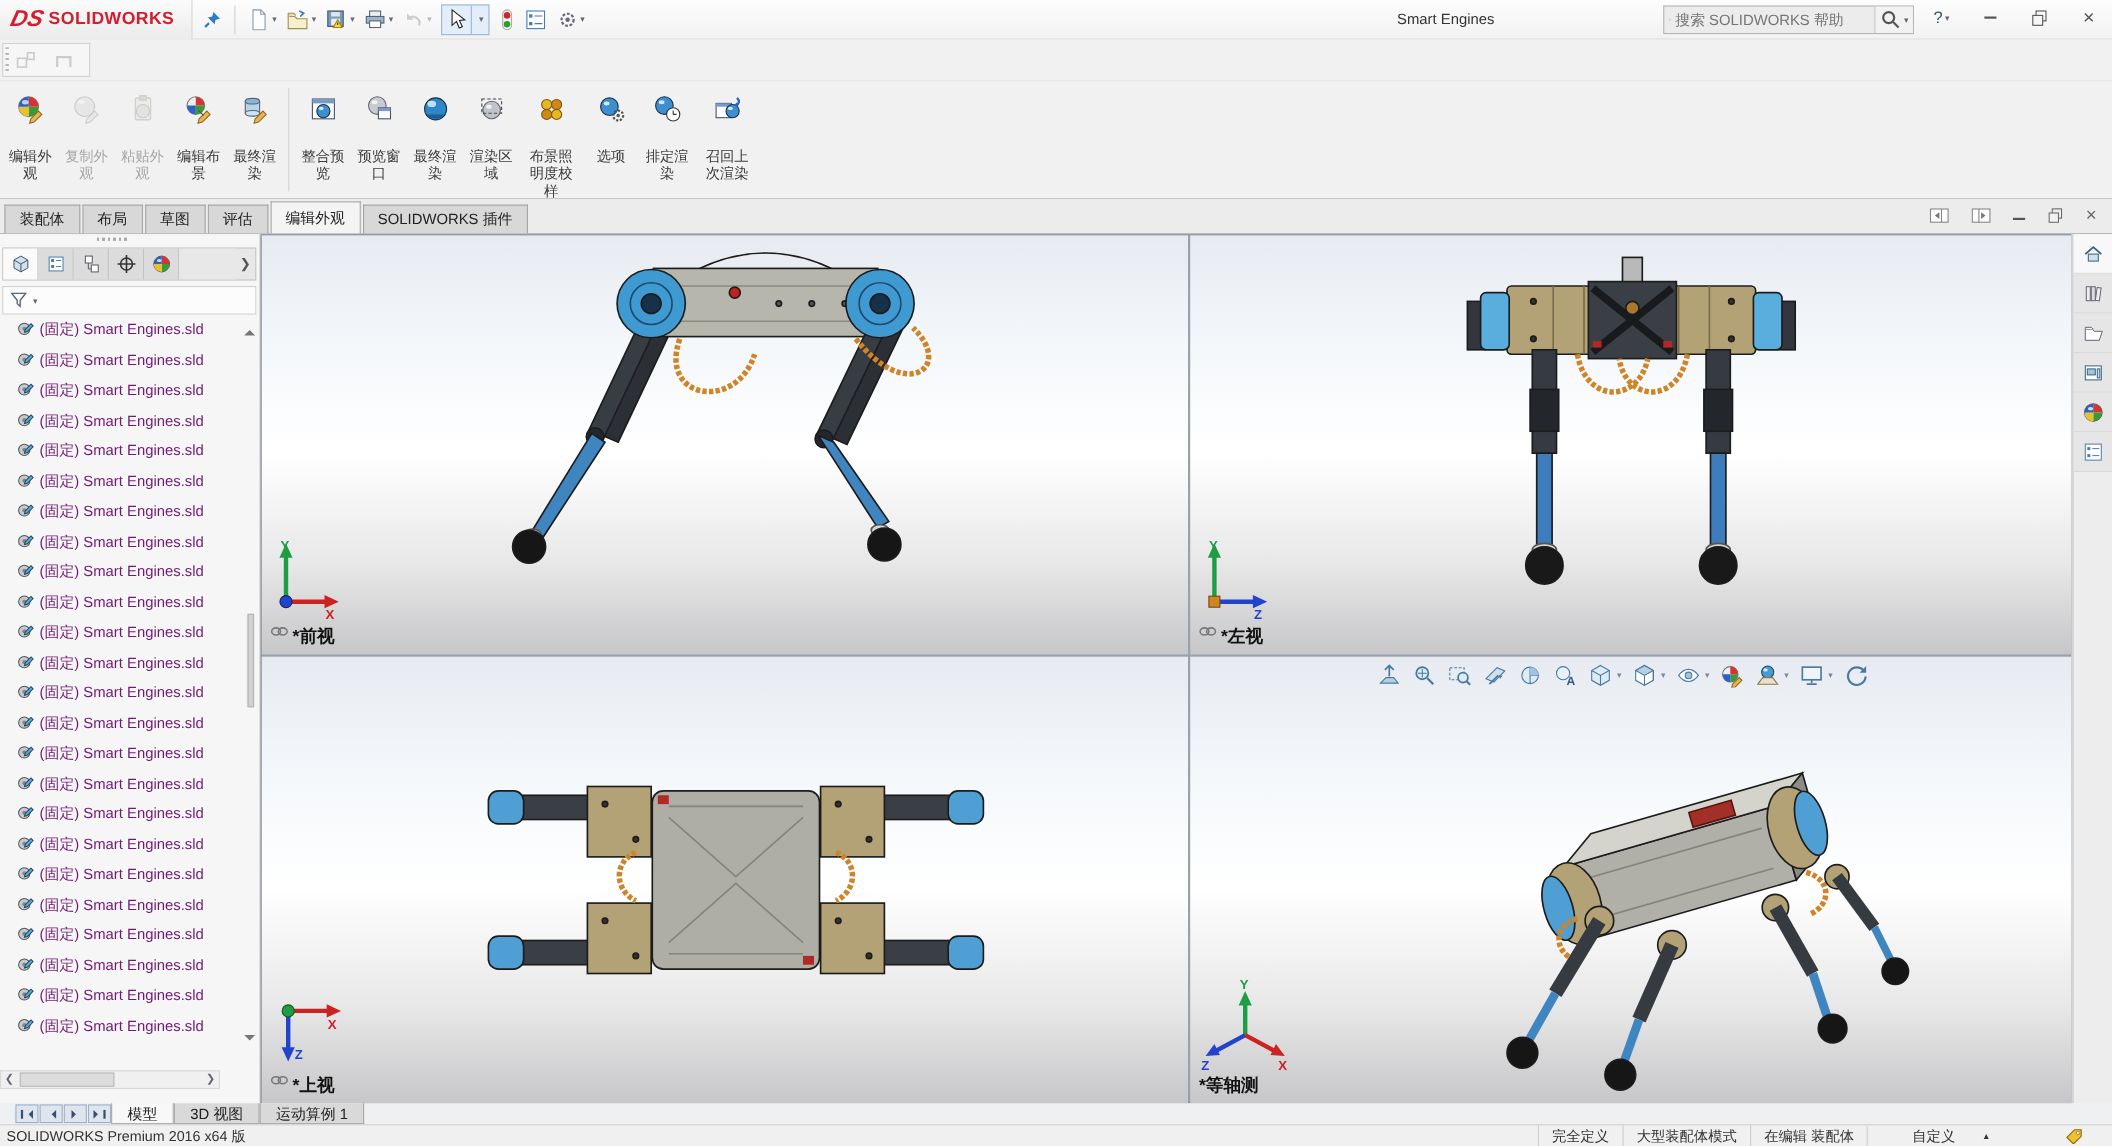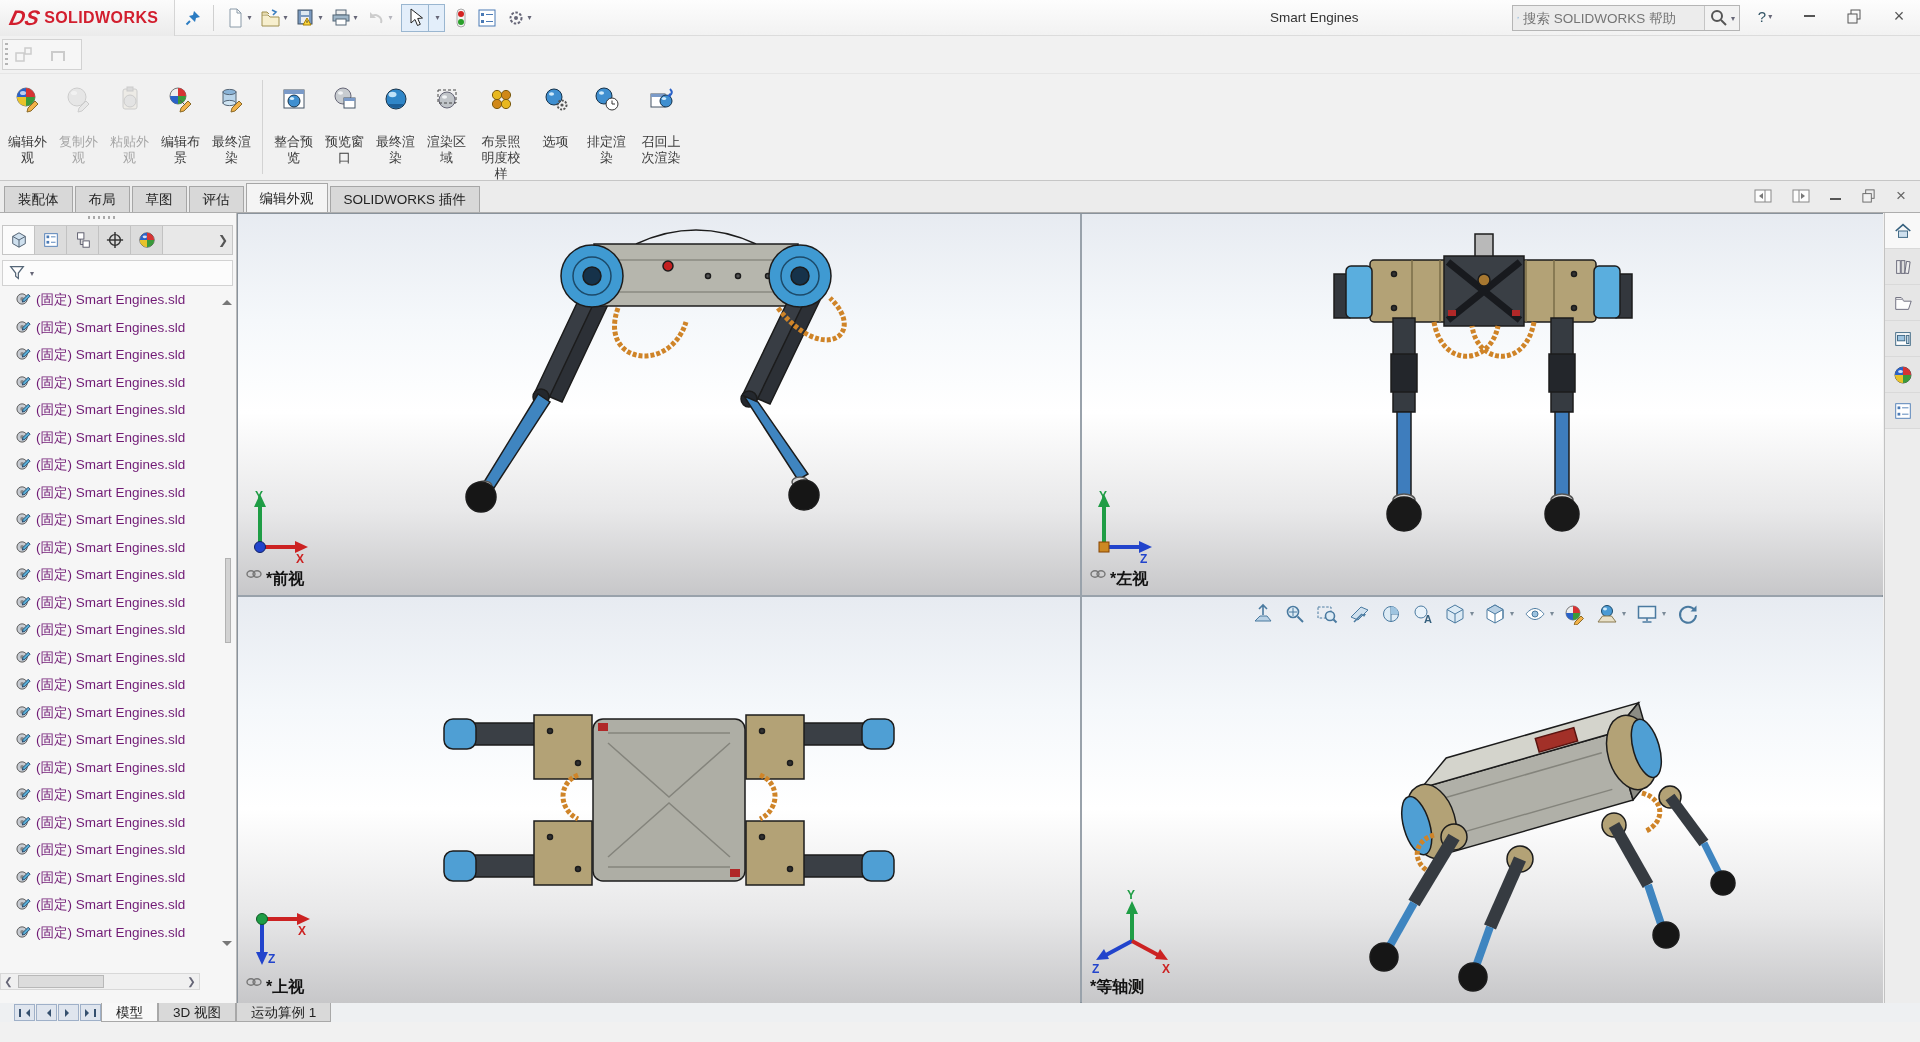--- a/index.html
+++ b/index.html
@@ -1055,14 +1055,32 @@
       <span class="nbtn">
           <span class="tr"></span>
           <span class="tbar"></span>
         </span>
     </div>
     <span class="btab active">模型</span>
     <span class="btab">3D 视图</span>
     <span class="btab">运动算例 1</span>
   </div>
 
+  <div id="statusbar">
+    <span id="sb-left">SOLIDWORKS Premium 2016 x64 版</span>
+    <div id="sb-right">
+      <span class="sb-item">完全定义</span>
+      <span class="sb-item">大型装配体模式</span>
+      <span class="sb-item">在编辑 装配体</span>
+      <span id="sb-custom">
+        <span>自定义</span>
+        <span style="font-size:9px;color:#333">▴</span>
+      </span>
+      <span id="sb-tag">
+        <svg width="16" height="15" viewBox="0 0 16 15">
+            <path d="M1 9l7-7h6v6l-7 7z" fill="#f0c030" stroke="#8a6a10"></path>
+            <circle cx="11" cy="5" r="1.5" fill="#fff" stroke="#8a6a10" stroke-width=".6"></circle>
+          </svg>
+      </span>
+    </div>
+  </div>
 
 </div>
 
 </body></html>

